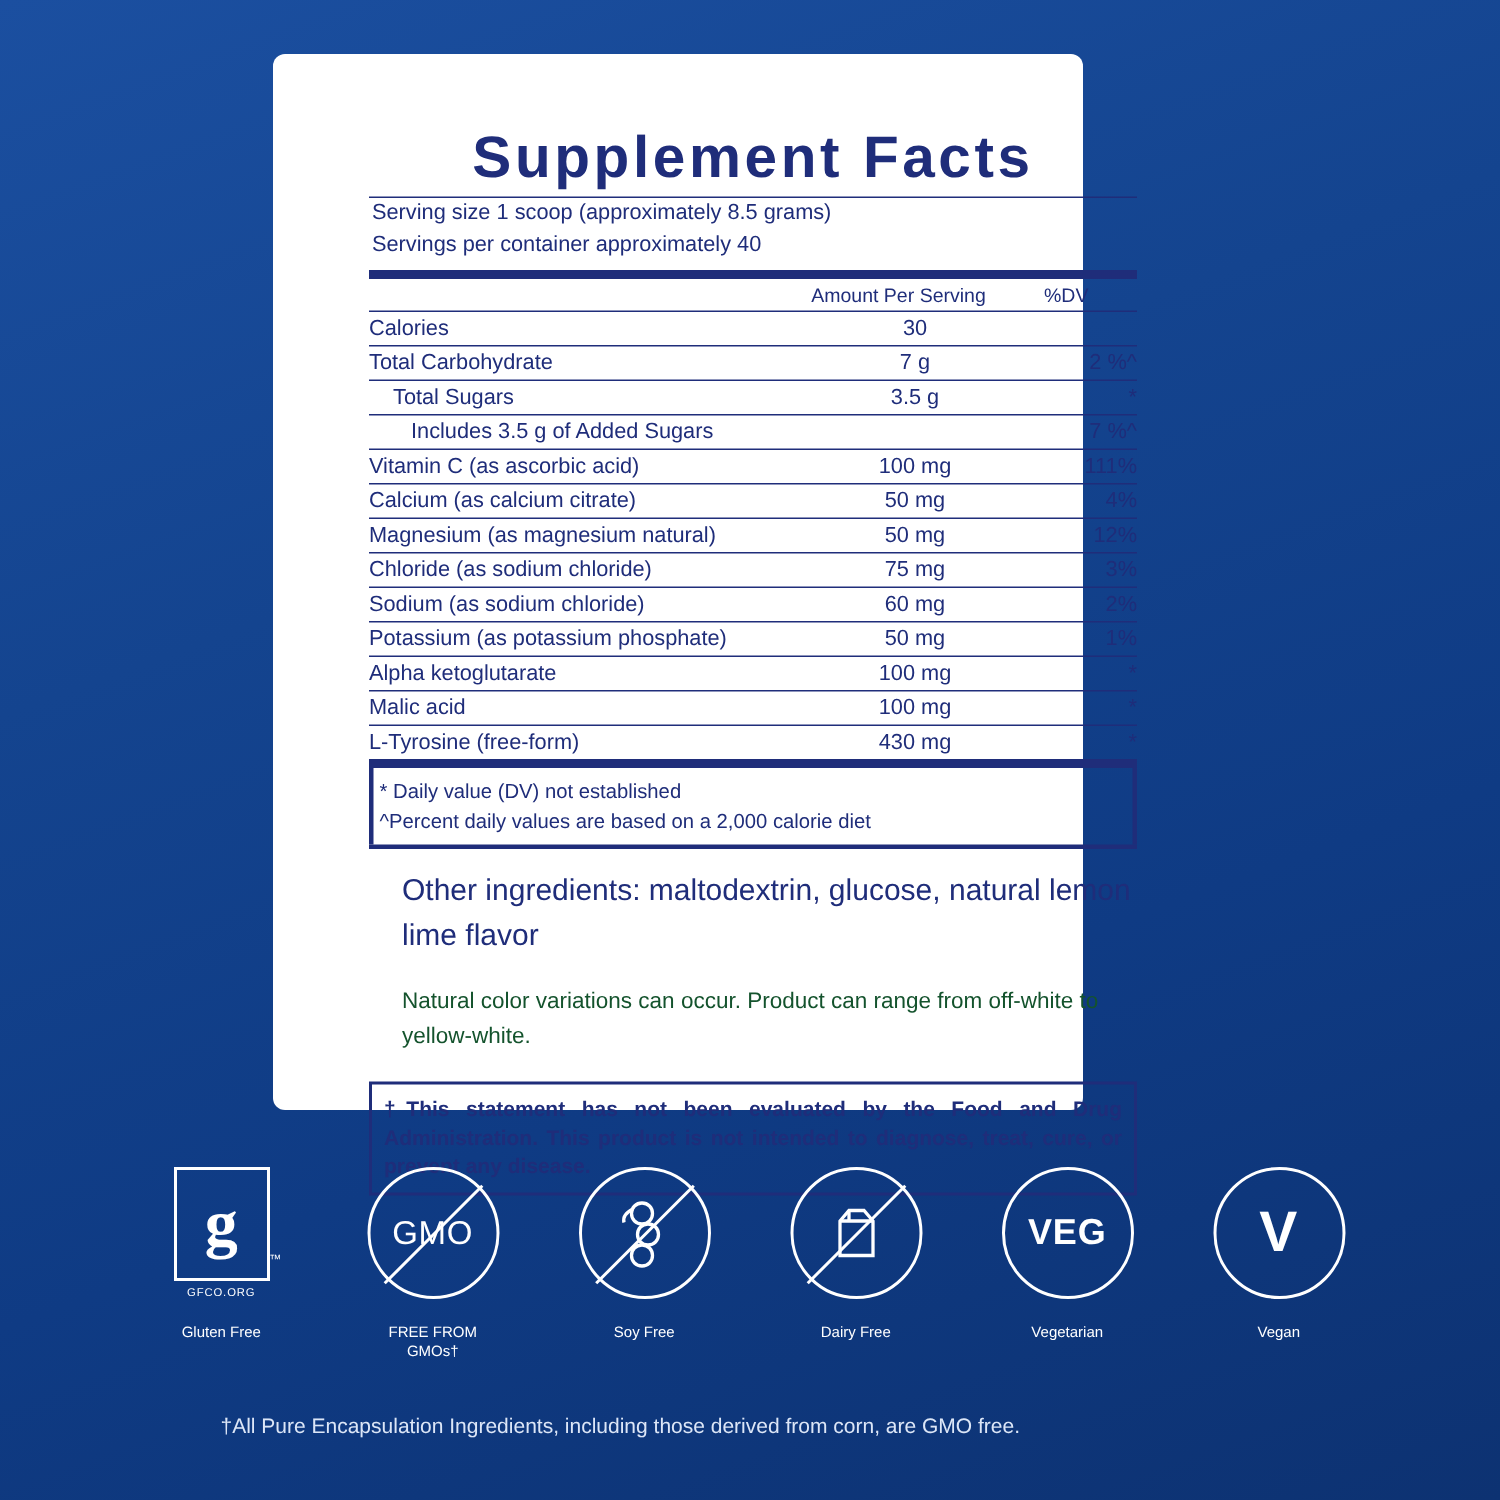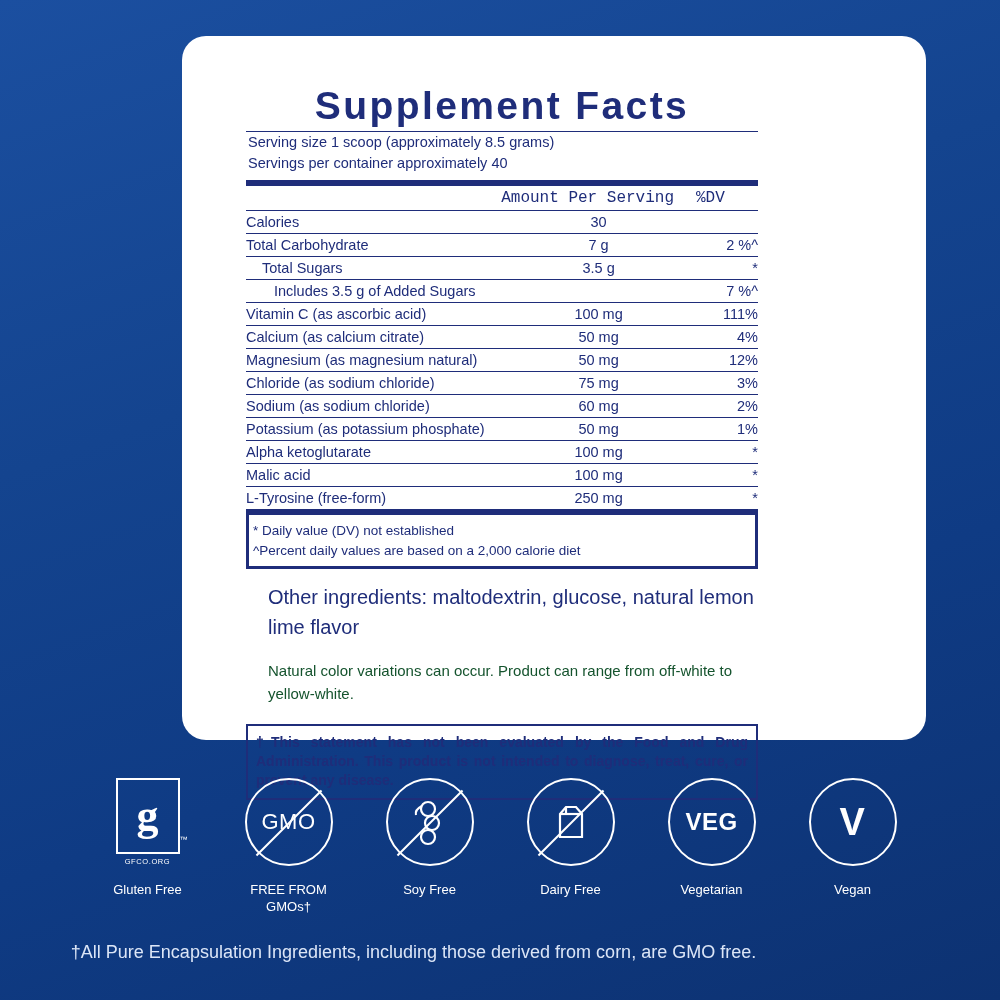--- a/index.html
+++ b/index.html
@@ -17,24 +17,24 @@
     position: relative;
     width: 1000px;
     height: 1000px;
   }
 
   
   .panel {
     position: absolute;
     left: 182px;
     top: 36px;
-    width: 744px;
+    width: 540px;
     height: 704px;
     background: #ffffff;
-    border-radius: 24px;
+    border-radius: 8px;
   }
   .panel-inner {
     position: absolute;
     left: 64px;
     top: 50px;
     width: 512px;
   }
   .sf-title {
     font-size: 39px;
     font-weight: bold;
@@ -70,21 +70,21 @@
     vertical-align: bottom;
     white-space: nowrap;
   }
   table.facts tr.rowline td {
     border-bottom: 1px solid #1f2d7a;
   }
   td.nm { text-align: left; padding-left: 2px; }
   td.amt { text-align: center; width: 150px; padding-right: 48px; }
   td.dv  { text-align: right; width: 62px; padding-right: 2px; }
 
-  .hdr td { font-size: 16px; padding-bottom: 2px; font-family: Liberation Mono, monospace; }
+  .hdr td { font-size: 13px; padding-bottom: 2px; }
   .hdr td.amt { padding-right: 22px; text-align: center; }
   .hdr td.dv { text-align: left; }
 
   .indent1 { padding-left: 16px !important; }
   .indent2 { padding-left: 28px !important; }
 
   .footnotes {
     color: #1f2d7a;
     font-size: 13.5px;
     line-height: 1.45;
@@ -133,21 +133,21 @@
     text-align: center;
     color: #ffffff;
   }
   .badge .glyph {
     height: 104px;
     display: flex;
     align-items: center;
     justify-content: center;
   }
   .badge .cap {
-    font-size: 13px;
+    font-size: 10px;
     line-height: 1.3;
     margin-top: 8px;
     white-space: pre-line;
   }
   .circle {
     width: 84px;
     height: 84px;
     border: 2px solid #ffffff;
     border-radius: 50%;
     display: flex;
@@ -201,21 +201,21 @@
     margin-top: 3px;
     color: #ffffff;
   }
   .footnote-bottom {
     position: absolute;
     left: 0;
     top: 942px;
     width: 827px;
     text-align: center;
     color: #dce6f7;
-    font-size: 18px;
+    font-size: 14px;
   }
 </style>
 </head>
 <body>
 
 <div class="page">
 
   <div class="panel">
     <div class="panel-inner">
 
@@ -294,21 +294,21 @@
           <td class="amt">100 mg</td>
           <td class="dv">*</td>
         </tr>
         <tr class="rowline">
           <td class="nm">Malic acid</td>
           <td class="amt">100 mg</td>
           <td class="dv">*</td>
         </tr>
         <tr>
           <td class="nm">L-Tyrosine (free-form)</td>
-          <td class="amt">250 mg</td>
+          <td class="amt">430 mg</td>
           <td class="dv">*</td>
         </tr>
       </tbody>
         </table>
 
       <div class="rule thick"></div>
 
       <div class="panel-boxborder">
         <div class="footnotes">
           <div>*  Daily value (DV) not established</div>

